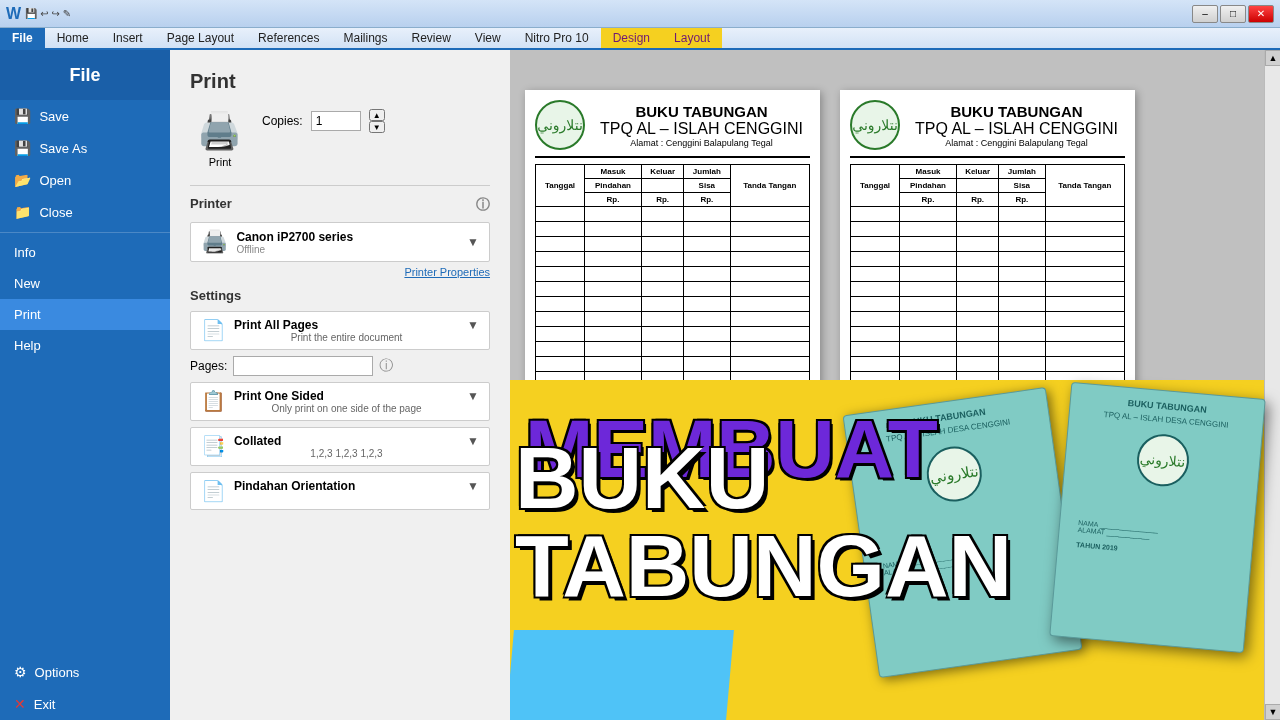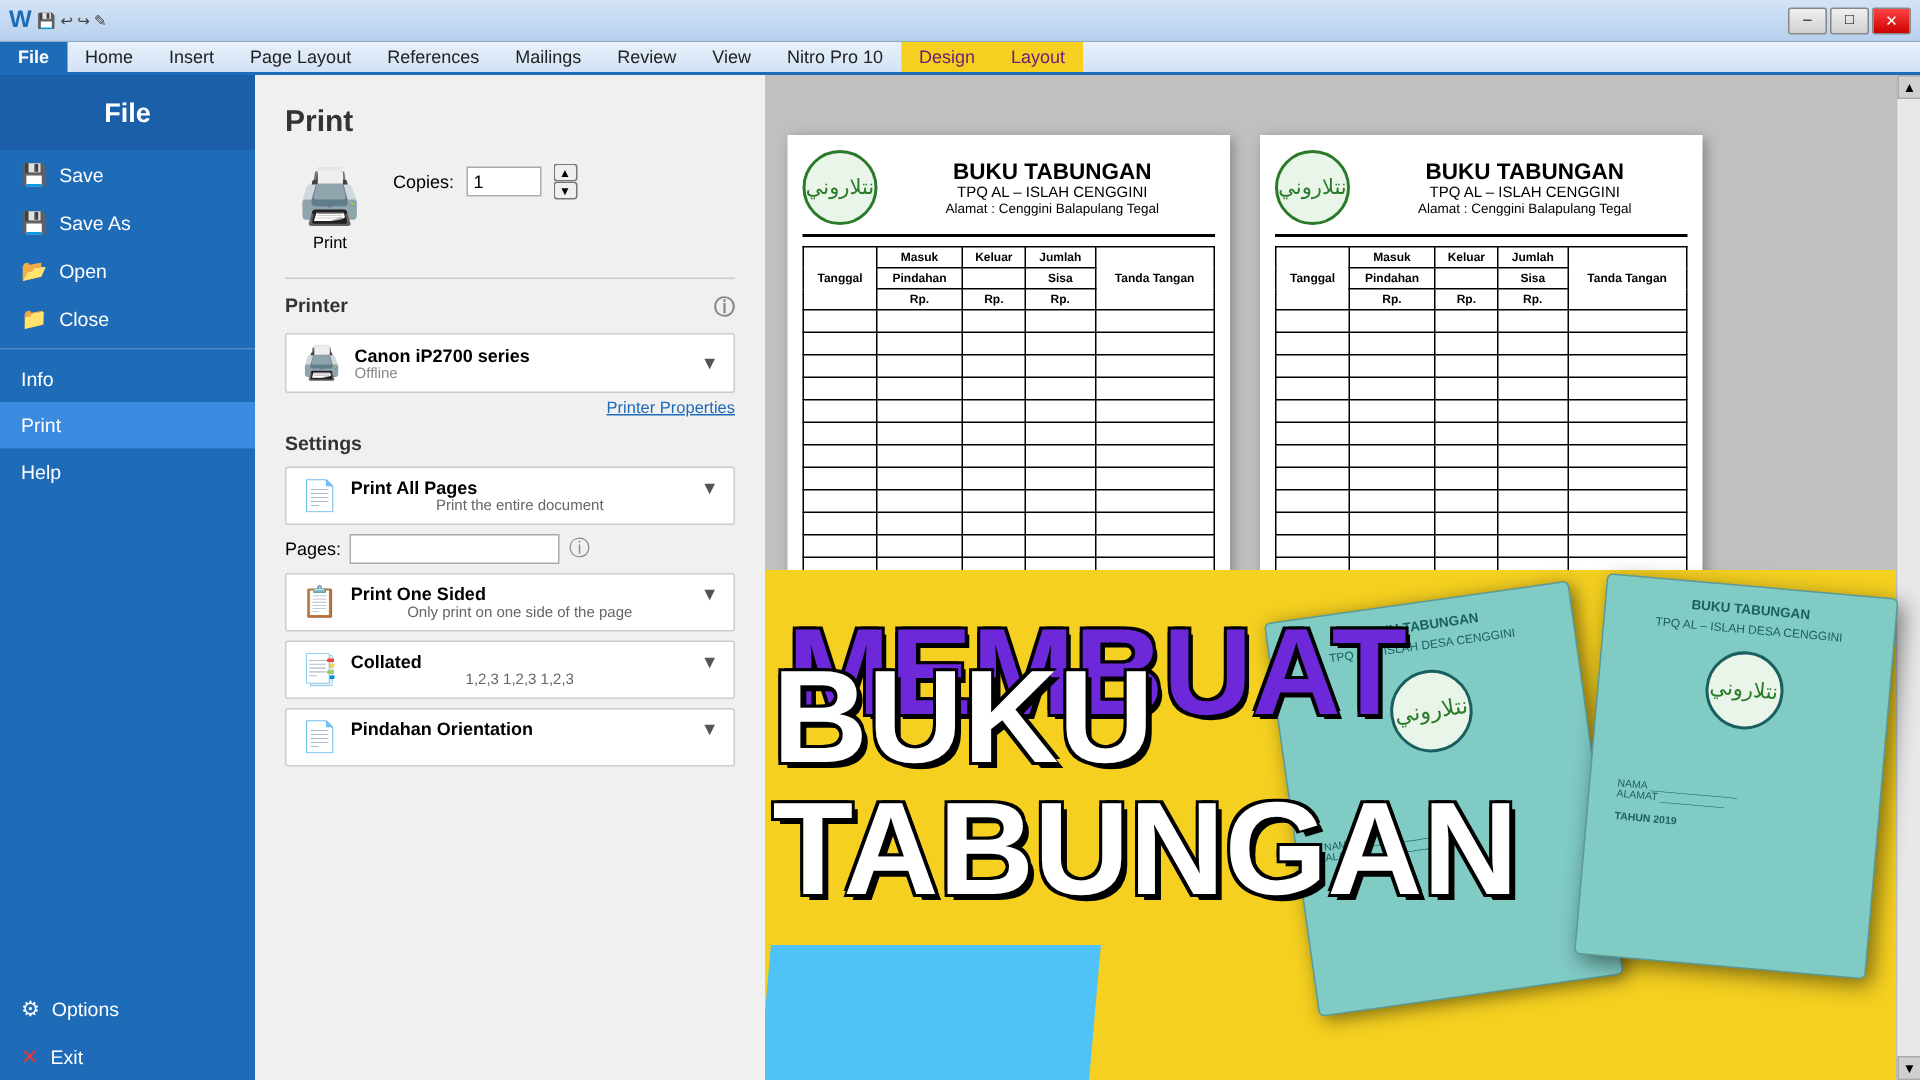--- a/index.html
+++ b/index.html
@@ -76,21 +76,21 @@
 
     
     .preview-area {
       position: absolute; left: 510px; top: 50px; width: 750px; height: 670px;
       background: #c8c8c8; overflow: hidden; position: absolute;
     }
     .page-header { display: flex; align-items: center; gap: 8px; margin-bottom: 6px; border-bottom: 2px solid #000; padding-bottom: 6px; }
     .logo-circle { width: 50px; height: 50px; border-radius: 50%; border: 2px solid #2a7a2a; display: flex; align-items: center; justify-content: center; font-size: 18px; color: #2a7a2a; font-family: serif; background: #e8f5e8; flex-shrink: 0; }
     .page-title-block { flex: 1; text-align: center; }
     .page-title-main { font-size: 15px; font-weight: bold; }
-    .page-title-sub { font-size: 10px; }
+    .page-title-sub { font-size: 16px; }
     .page-title-addr { font-size: 9px; }
     .savings-table { width: 100%; border-collapse: collapse; font-size: 9px; }
     .savings-table th, .savings-table td { border: 1px solid #000; padding: 2px 3px; text-align: center; }
     .savings-table th { background: #fff; font-weight: bold; font-size: 8px; }
   </style>
 </head>
 <body>
 
 <div class="title-bar">
   <div class="title-bar-left">
@@ -136,20 +136,23 @@
     <span>Open</span>
   </div>
   <div class="menu-item">
     <span class="icon">📁</span>
     <span>Close</span>
   </div>
   <div class="menu-divider"></div>
   <div class="menu-item">
     <span>Info</span>
   </div>
+  <div class="menu-item">
+    <span>New</span>
+  </div>
   <div class="menu-item active">
     <span>Print</span>
   </div>
   <div class="menu-item">
     <span>Help</span>
   </div>
   <div class="menu-spacer"></div>
   <div class="menu-item">
     <span class="icon">⚙</span>
     <span>Options</span>

